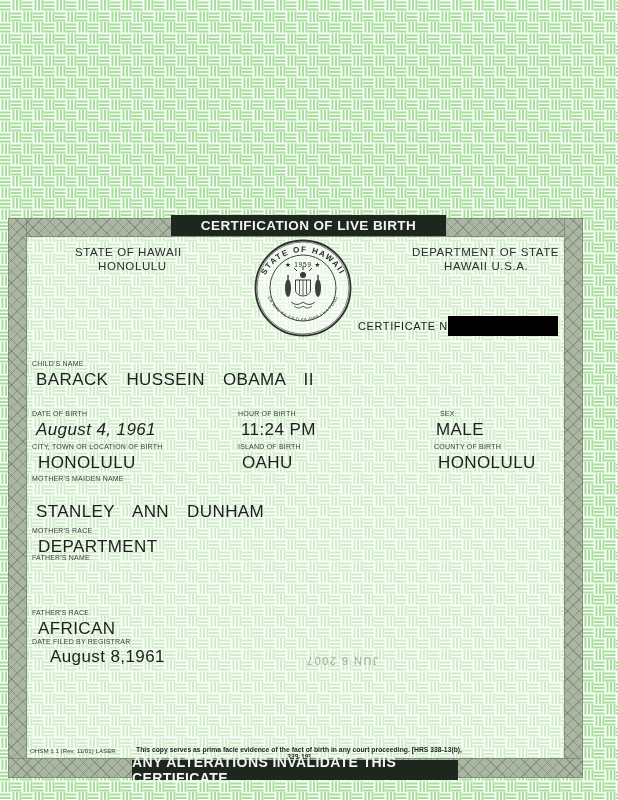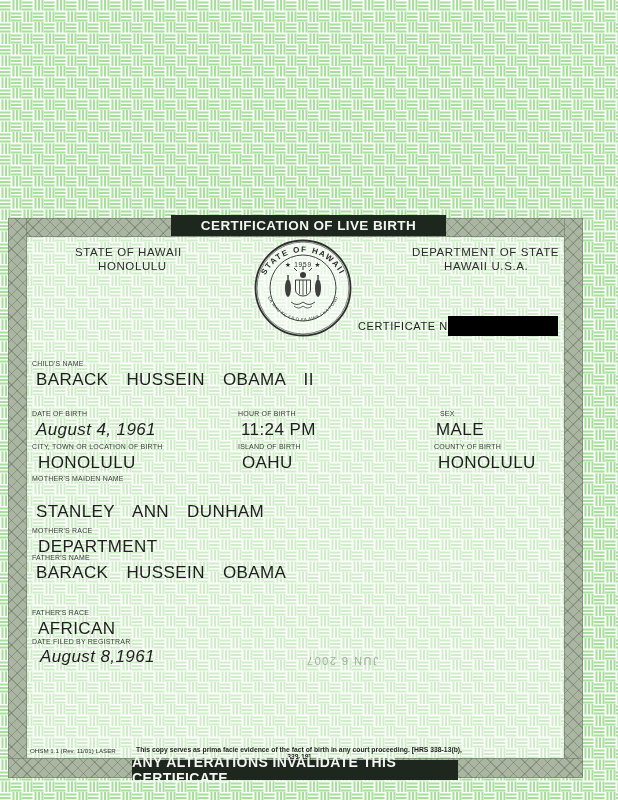--- a/index.html
+++ b/index.html
@@ -128,27 +128,26 @@
   <span class="abs lbl" style="left:434px;top:443px;">COUNTY OF BIRTH</span>
   <span class="abs val" style="left:438px;top:453px;">HONOLULU</span>
 
   <span class="abs lbl" style="left:32px;top:475px;">MOTHER'S MAIDEN NAME</span>
   <span class="abs val wide" style="left:36px;top:485px;margin-top:17px;">STANLEY ANN DUNHAM</span>
 
   <span class="abs lbl" style="left:32px;top:527px;">MOTHER'S RACE</span>
   <span class="abs val" style="left:38px;top:537px;">DEPARTMENT</span>
 
   <span class="abs lbl" style="left:32px;top:554px;">FATHER'S NAME</span>
-  <span class="abs val wide" style="left:36px;top:563px;">BARACK HUSSEIN OBAMA</span>
 
   <span class="abs lbl" style="left:32px;top:609px;">FATHER'S RACE</span>
   <span class="abs val" style="left:38px;top:619px;text-align:right;">AFRICAN</span>
 
   <span class="abs lbl" style="left:32px;top:638px;">DATE FILED BY REGISTRAR</span>
-  <span class="abs val" style="left:40px;top:647px;font-style:italic;">August 8,1961</span>
+  <span class="abs val" style="left:50px;top:647px;">August 8,1961</span>
 
   <div id="stamp" class="abs">JUN 6 2007</div>
 
   <span class="abs tiny" style="left:30px;top:747px;">OHSM 1.1  (Rev. 11/01) LASER</span>
   <div class="abs legal" style="left:133px;top:746px;width:332px;white-space:normal;">This copy serves as prima facie evidence of the fact of birth in any court proceeding.  [HRS 338-13(b), 338-19]</div>
 
   <div id="alterations-bar" class="darkbar">
     <span>ANY ALTERATIONS INVALIDATE THIS CERTIFICATE</span>
   </div>
 

